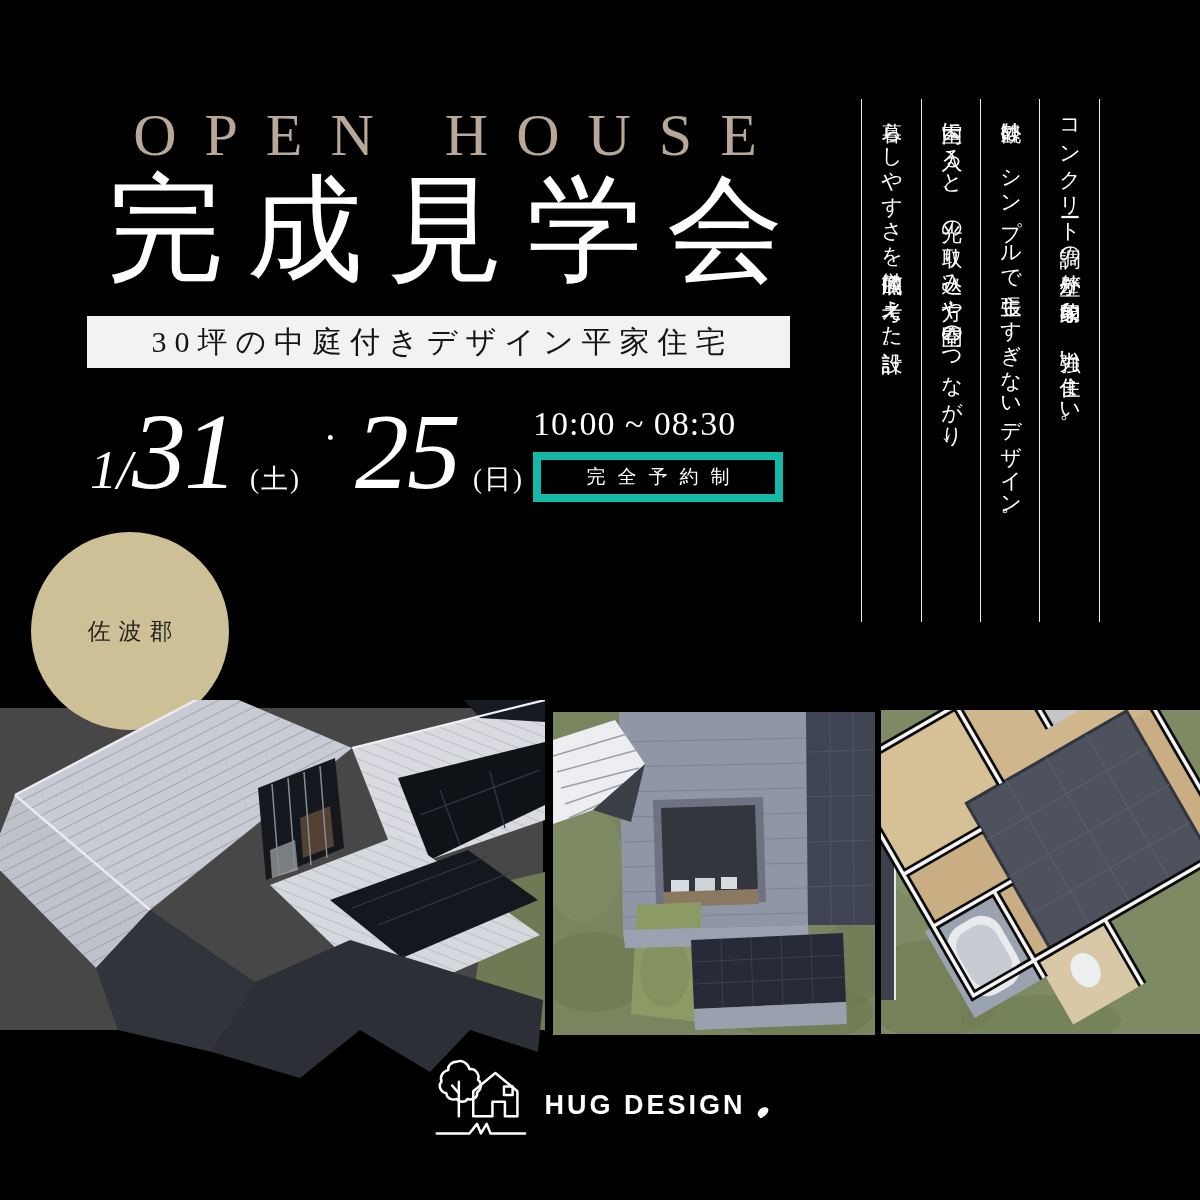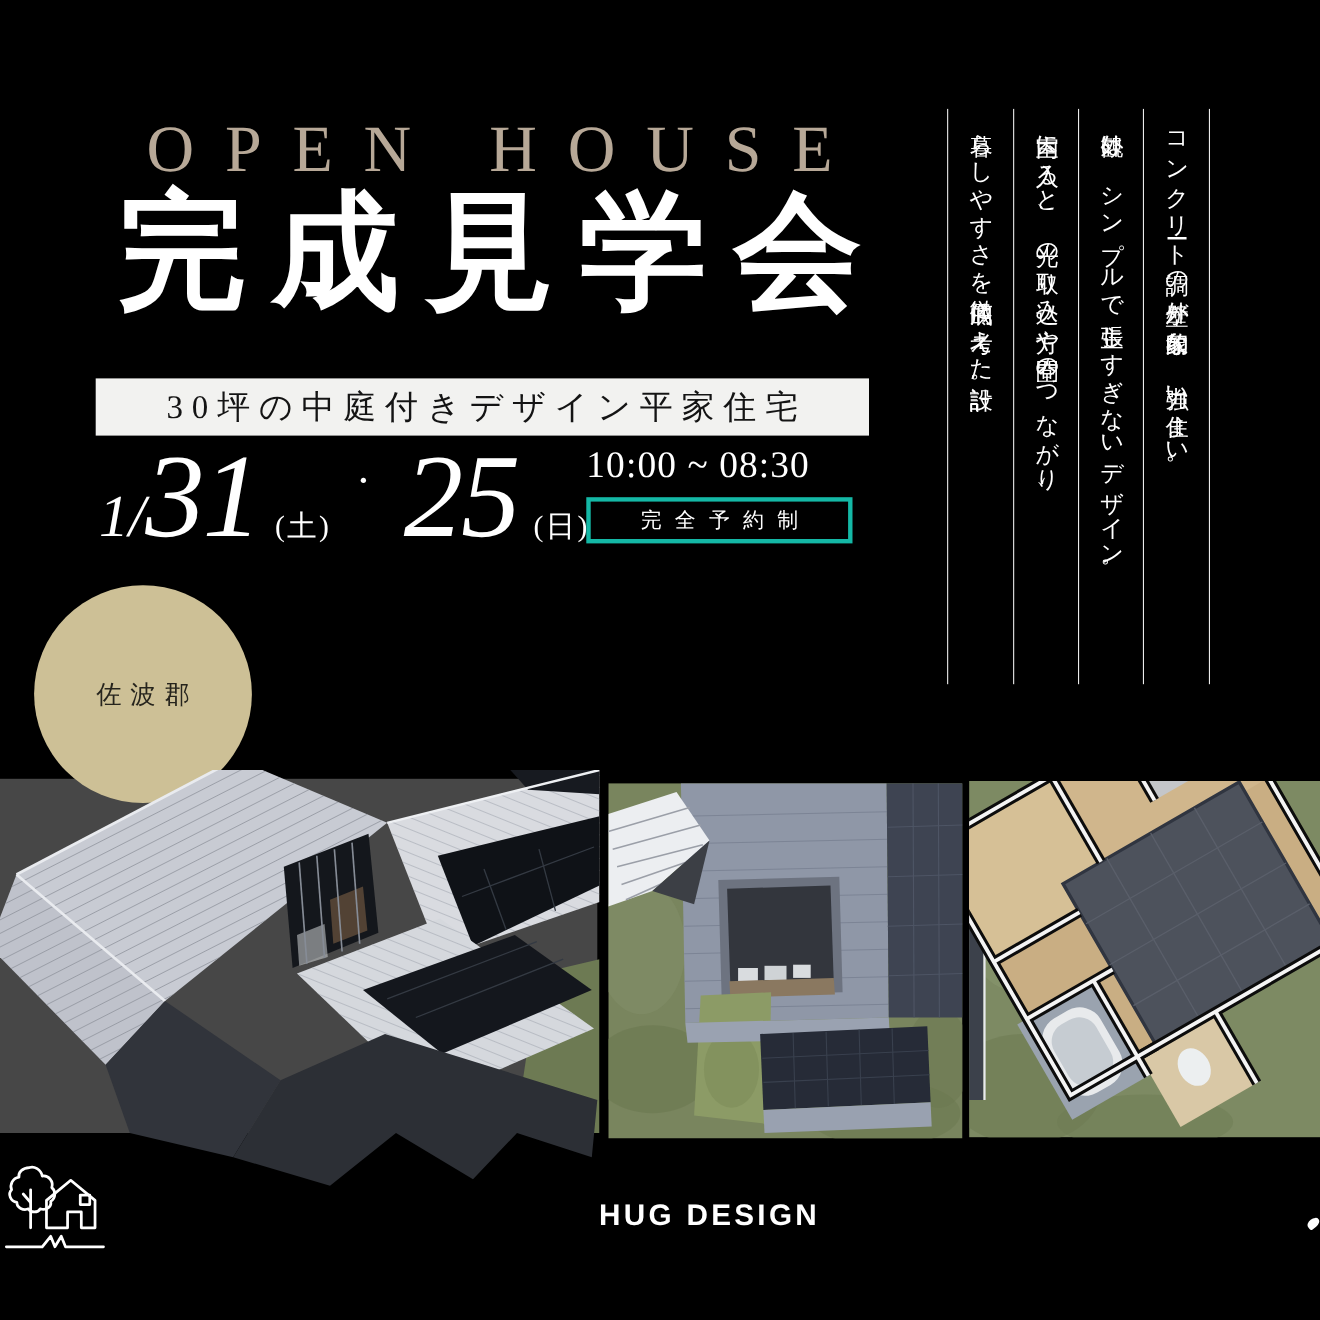--- a/index.html
+++ b/index.html
@@ -4,37 +4,37 @@
 <style>
   html,body{margin:0;padding:0;}
   body{width:1200px;height:1200px;background:#000;position:relative;overflow:hidden;
        font-family:"Liberation Serif","DejaVu Serif",serif;}
   .abs{position:absolute;}
 
   
   #title-en{left:95px;top:101px;width:700px;text-align:center;
     font-size:60px;letter-spacing:28px;text-indent:28px;color:#b7a897;font-weight:400;}
   #title-jp{left:80px;top:170px;width:730px;text-align:center;
-    font-size:116px;letter-spacing:24px;text-indent:24px;color:#ffffff;font-weight:700;line-height:1.05;}
-
-  
-  #subtitle-band{left:87px;top:344px;width:703px;height:52px;background:#f2f2f0;
+    font-size:116px;letter-spacing:24px;text-indent:24px;color:#ffffff;font-weight:400;line-height:1.05;}
+
+  
+  #subtitle-band{left:87px;top:316px;width:703px;height:52px;background:#f2f2f0;
     display:flex;align-items:center;justify-content:center;}
   #subtitle-band span{font-size:30px;letter-spacing:8px;text-indent:8px;color:#141414;font-weight:500;}
 
   
   #date-group{left:90px;top:390px;display:flex;align-items:baseline;color:#fff;height:112px;}
   .d-month{font-size:54px;font-style:italic;}
   .d-day{font-size:108px;font-style:italic;letter-spacing:-2px;}
   .d-dow{font-size:27px;margin-left:14px;letter-spacing:2px;}
   .d-dot{font-size:30px;margin:0 6px 0 14px;position:relative;top:-40px;font-style:normal;}
-  .d-day2{margin-left:16px;}
+  .d-day2{margin-left:4px;}
   #time-block{left:533px;top:405px;width:240px;color:#fff;}
   #time-text{font-size:34px;letter-spacing:1px;white-space:nowrap;}
-  #reserve-box{margin-top:9px;width:234px;height:34px;border:4px solid #14b8a6;
+  #reserve-box{margin-top:9px;width:234px;height:34px;border:8px solid #14b8a6;
     display:flex;align-items:center;justify-content:center;}
   #reserve-box span{font-size:19px;letter-spacing:12px;text-indent:12px;color:#fff;}
 
   
   #v-desc{left:861px;top:99px;width:239px;height:523px;}
   .vline{position:absolute;top:0;width:1px;height:100%;background:rgba(255,255,255,.92);}
   .vcol{position:absolute;top:7px;width:59px;height:100%;display:flex;justify-content:center;}
   .vcol span{writing-mode:vertical-rl;text-orientation:mixed;font-size:21px;
     letter-spacing:1px;line-height:1;color:#fff;}
 
@@ -45,21 +45,21 @@
   #badge .district{font-size:23px;letter-spacing:8px;text-indent:8px;color:#26241d;}
   #badge .town{font-size:35px;letter-spacing:10px;text-indent:10px;color:#1c1a15;font-weight:600;}
 
   
   #photo1-bg{left:0;top:708px;width:543px;height:322px;background:#474747;z-index:1;}
   #photo1{left:0;top:700px;z-index:3;}
   #photo2{left:553px;top:712px;z-index:1;}
   #photo3{left:881px;top:710px;z-index:1;}
 
   
-  #logo{left:0;top:1052px;width:1200px;display:flex;justify-content:space-between;
+  #logo{left:0;top:1052px;width:1200px;display:flex;justify-content:center;
     align-items:flex-start;gap:17px;z-index:5;}
   #brand{font-family:"Liberation Sans","DejaVu Sans",sans-serif;font-weight:bold;
     font-size:27px;letter-spacing:3px;color:#fff;margin-top:38px;white-space:nowrap;}
   #leaf-dot{width:12px;height:8px;background:#fff;border-radius:50% 50% 50% 2px;
     transform:rotate(-38deg);margin-top:56px;margin-left:-6px;}
 </style>
 </head>
 <body>
 
 <div class="abs" id="title-en">OPEN HOUSE</div>

